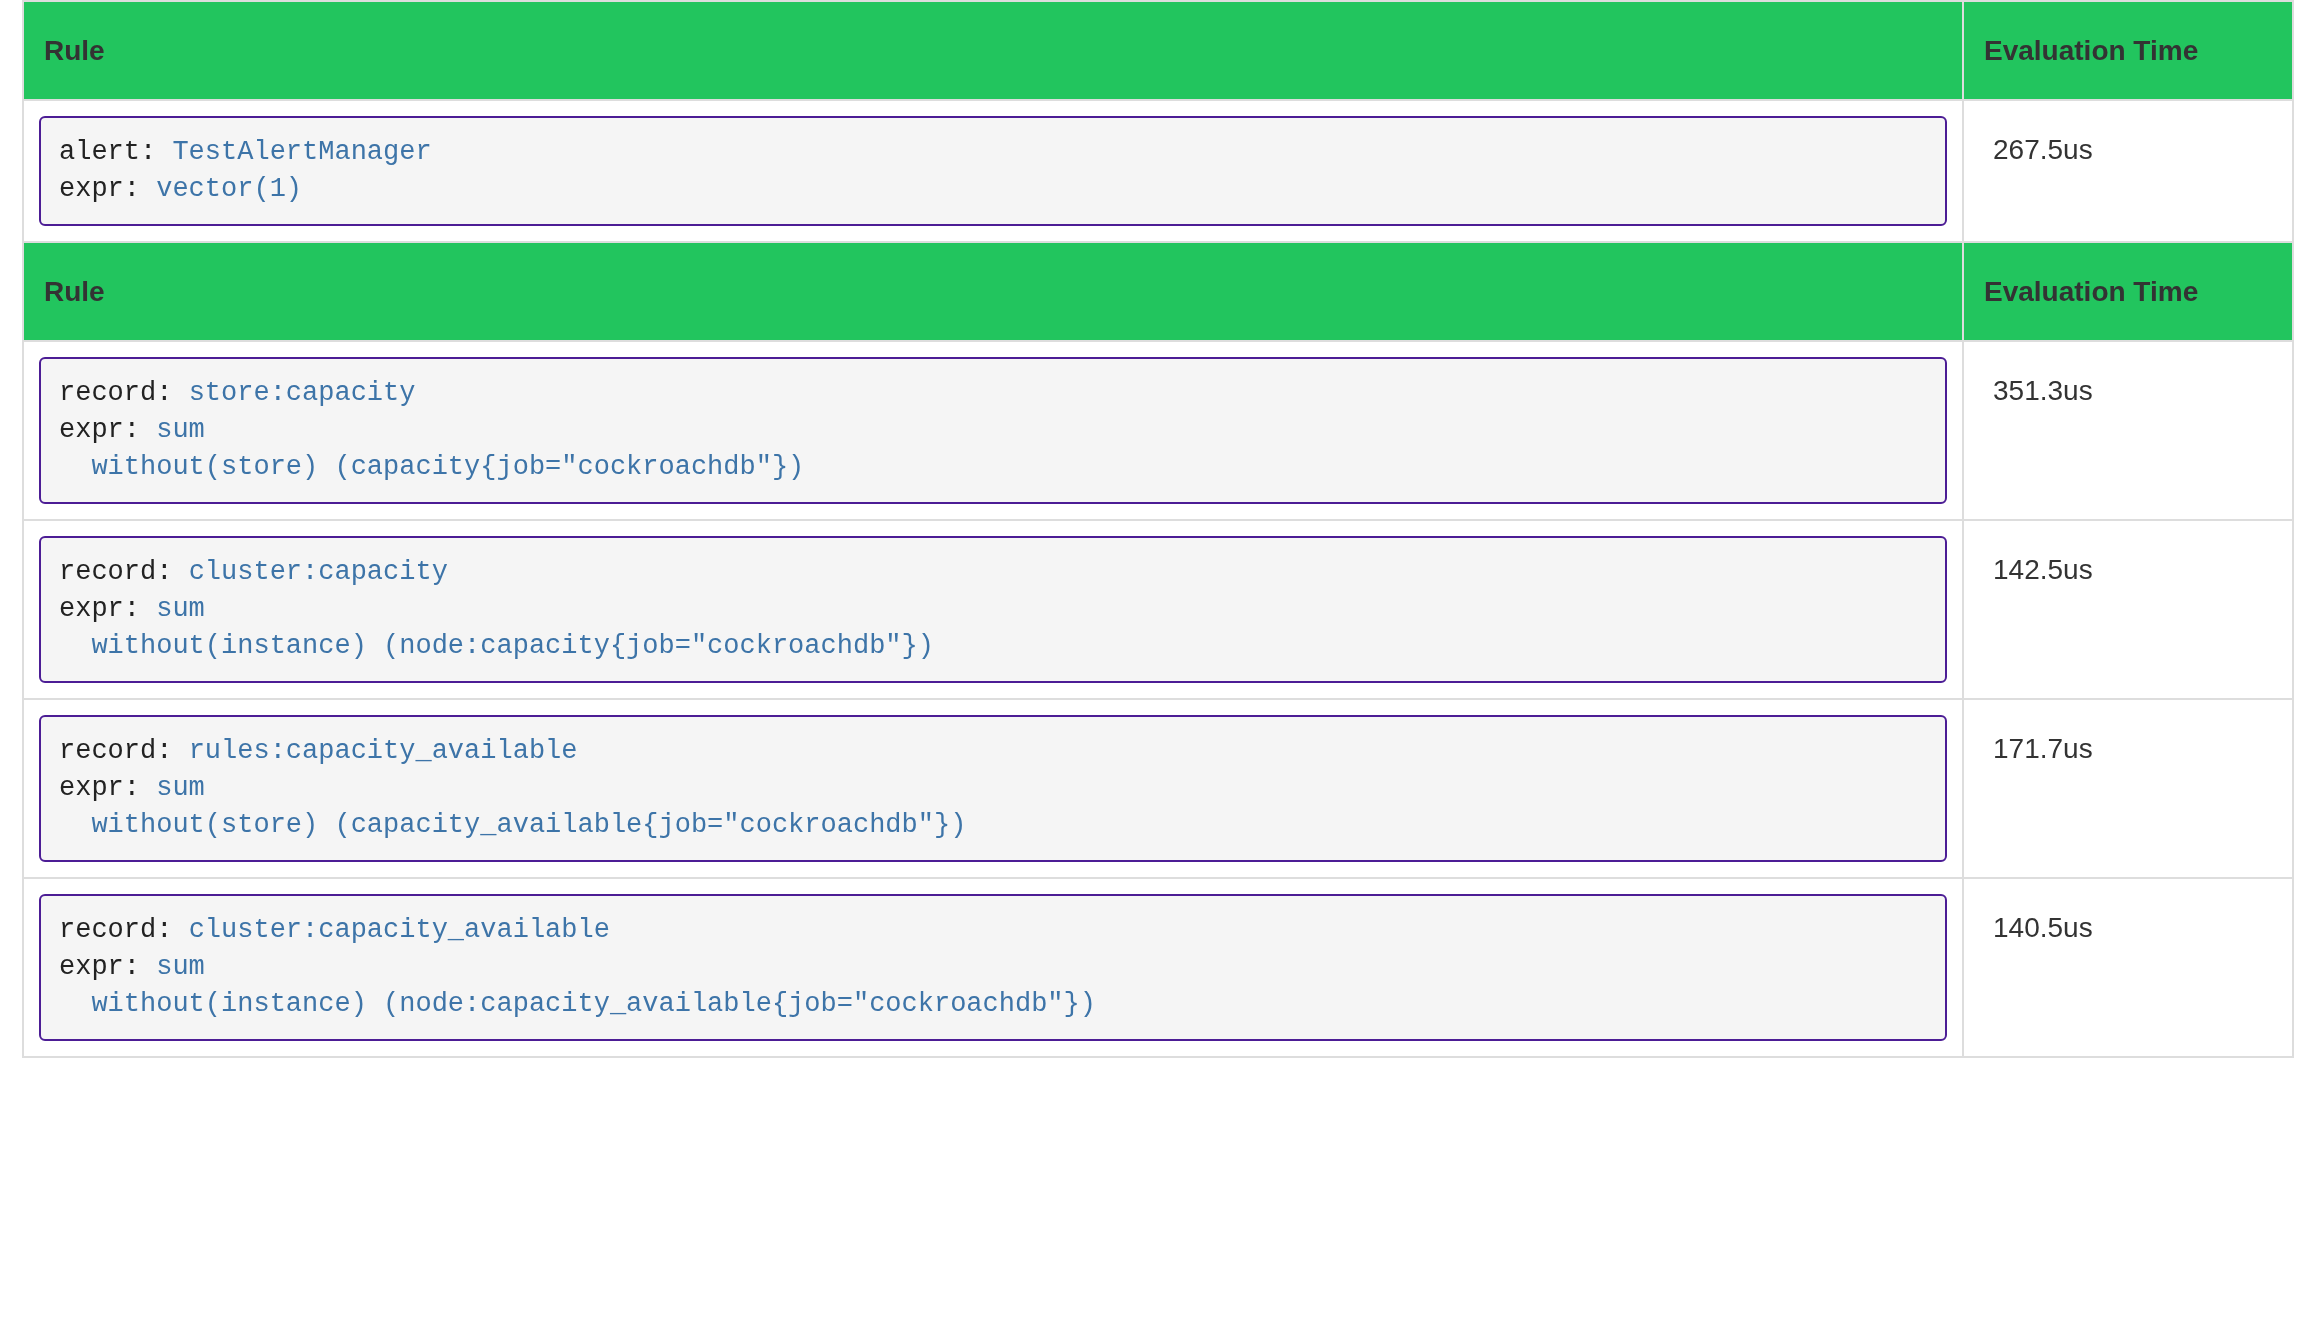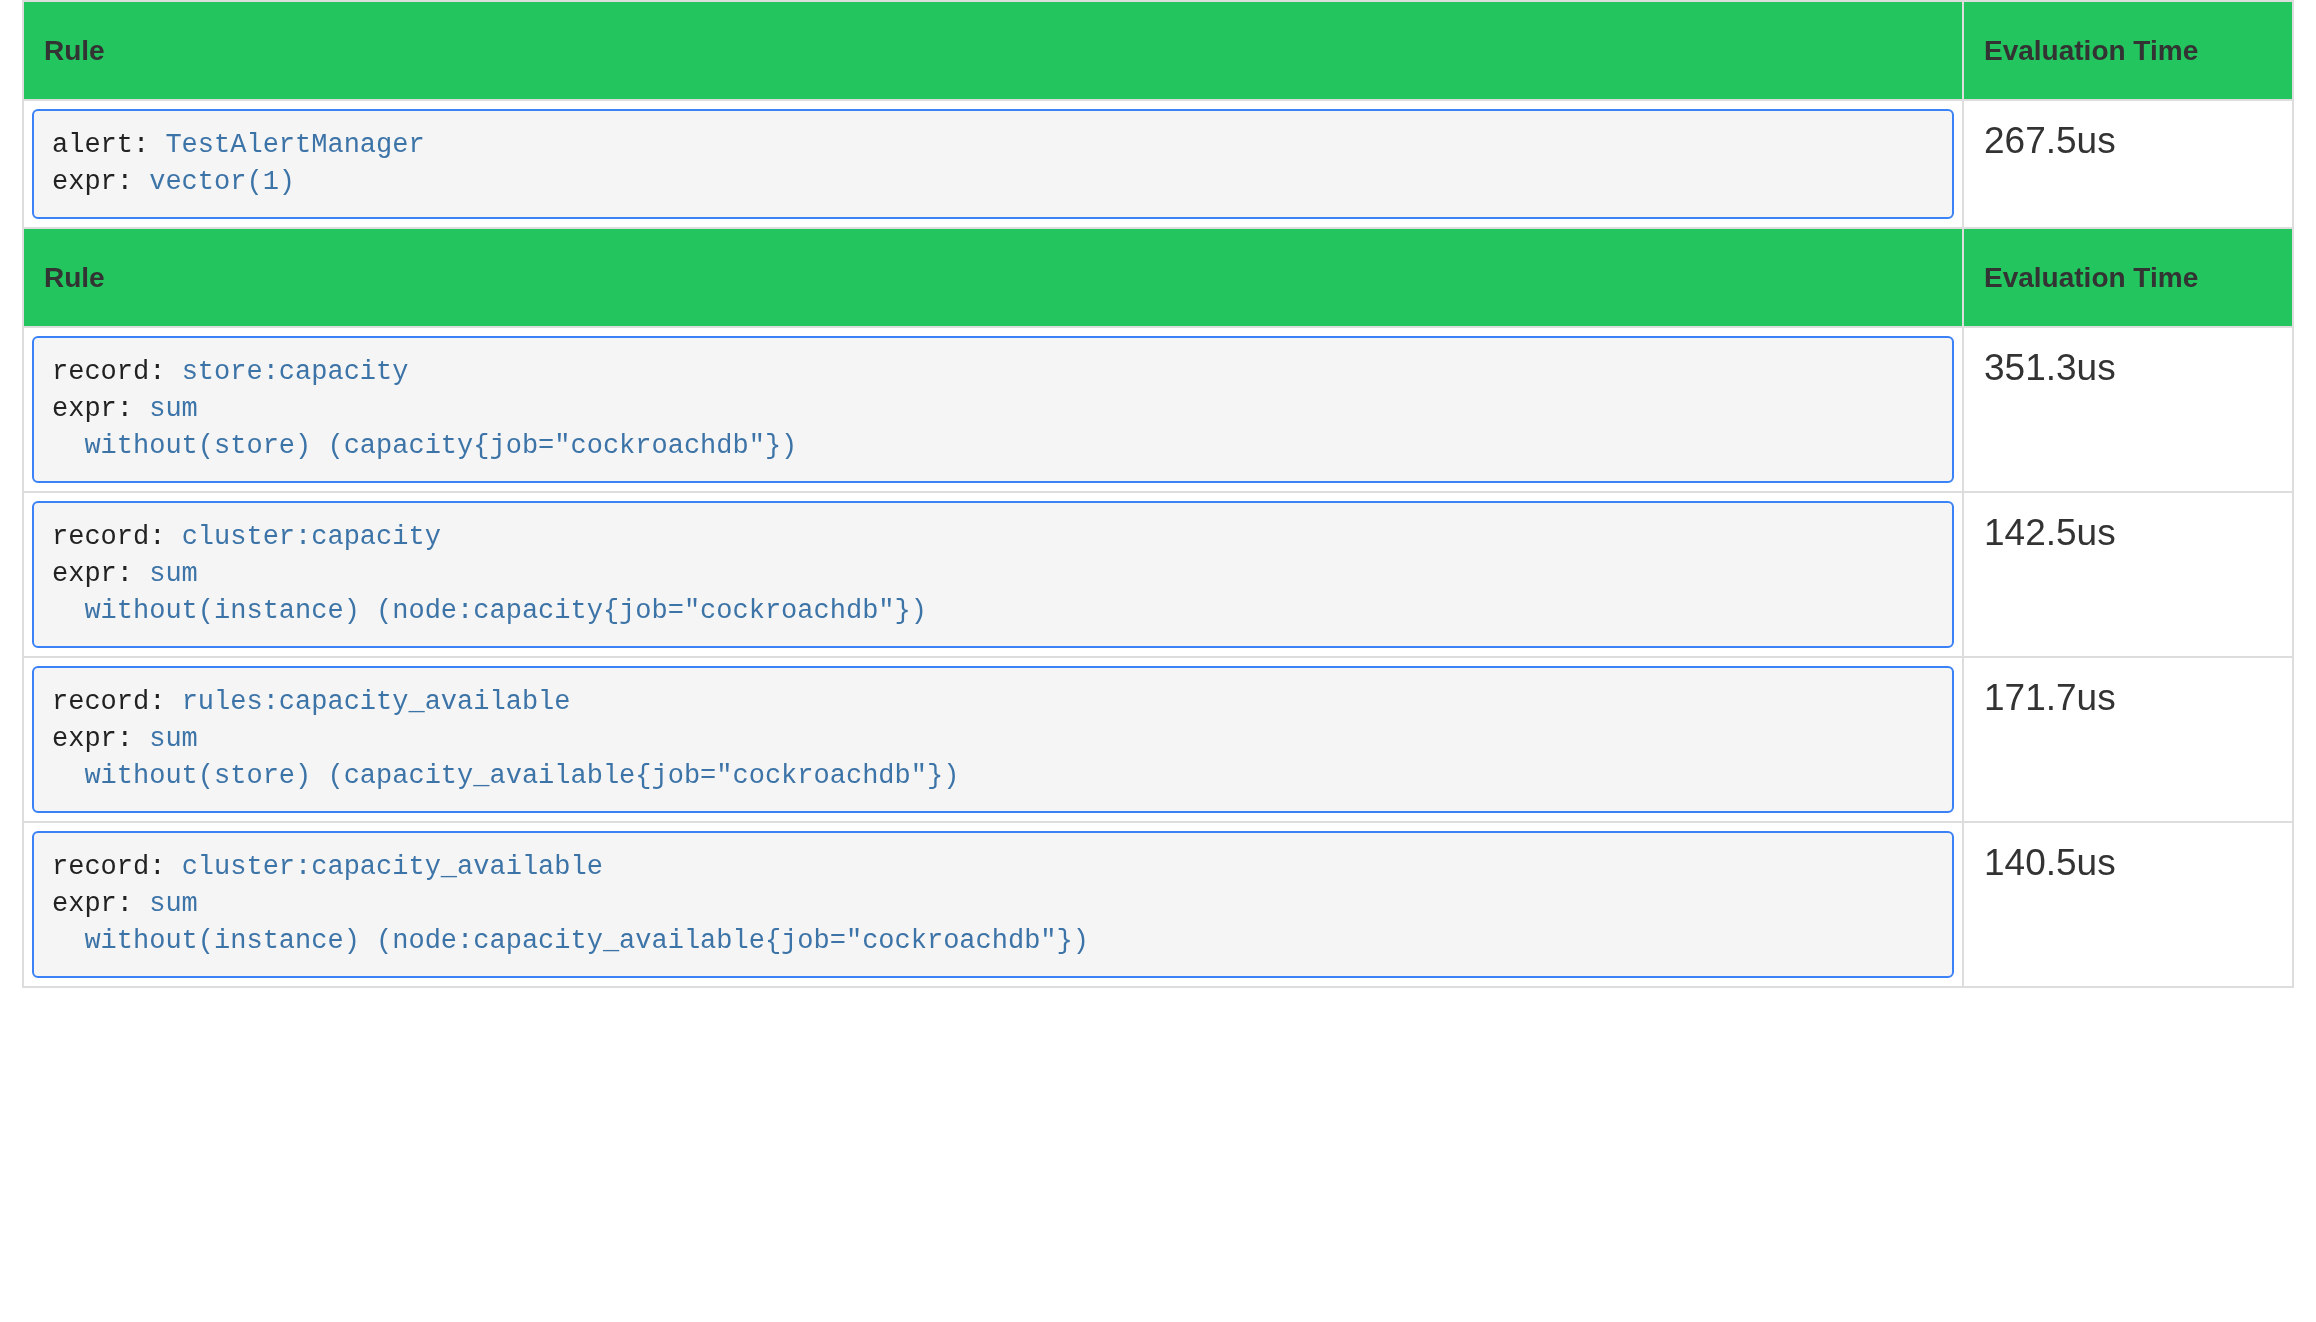--- a/index.html
+++ b/index.html
@@ -63,39 +63,39 @@
     padding: 29px 20px;
     background: #22c55e;
     color: #333333;
   }
   
   td.rule-cell {
     padding: 4px;
     background: #ffffff;
   }
   pre.rule-code {
-    margin: 4px;
+    margin: 11px;
     background: #f5f5f5;
-    border: 2px solid #3b82f6;
+    border: 2px solid #4c1d95;
     border-radius: 6px;
     padding: 16px 18px;
     font-family: "Liberation Mono", "DejaVu Sans Mono", monospace;
     font-size: 27px;
     line-height: 37px;
     color: #222222;
     white-space: pre;
     overflow: hidden;
   }
   pre.rule-code a {
     color: #3d74a8;
     text-decoration: none;
   }
   td.eval-cell {
-    padding: 20px;
-    font-size: 37px;
+    padding: 29px;
+    font-size: 28px;
     line-height: 40px;
     color: #333333;
     background: #ffffff;
   }
 </style>
 </head>
 <body>
 
 <div class="page">
 

